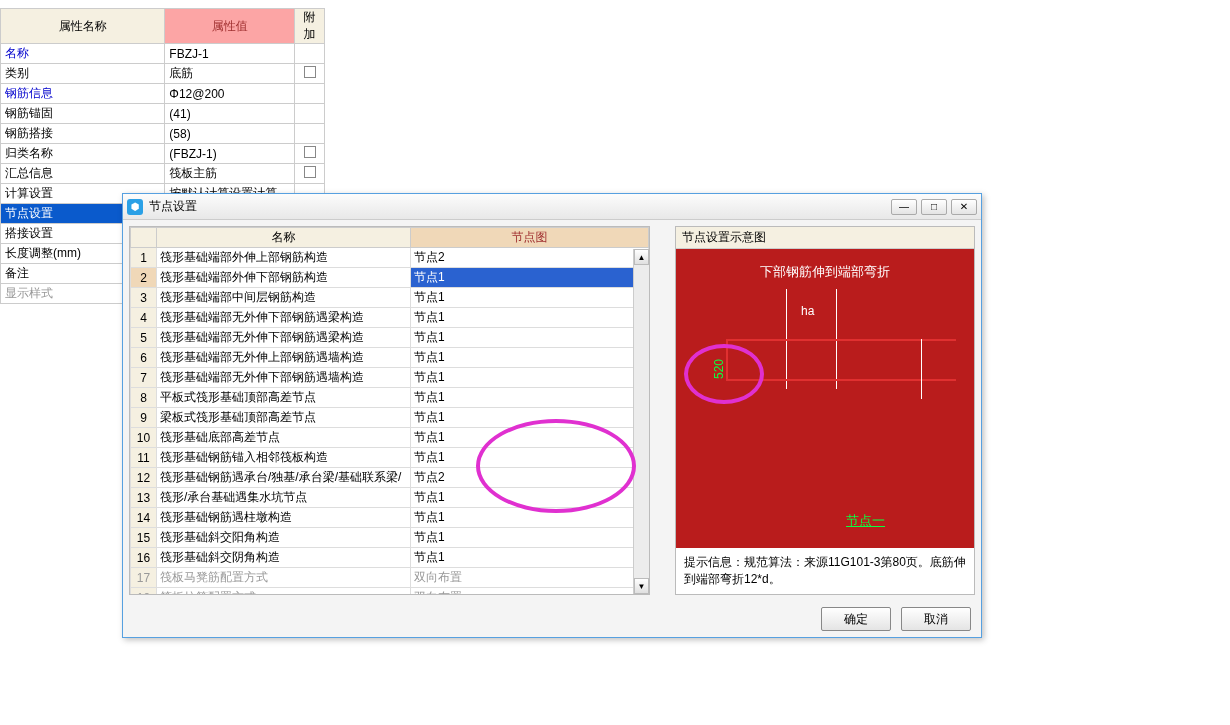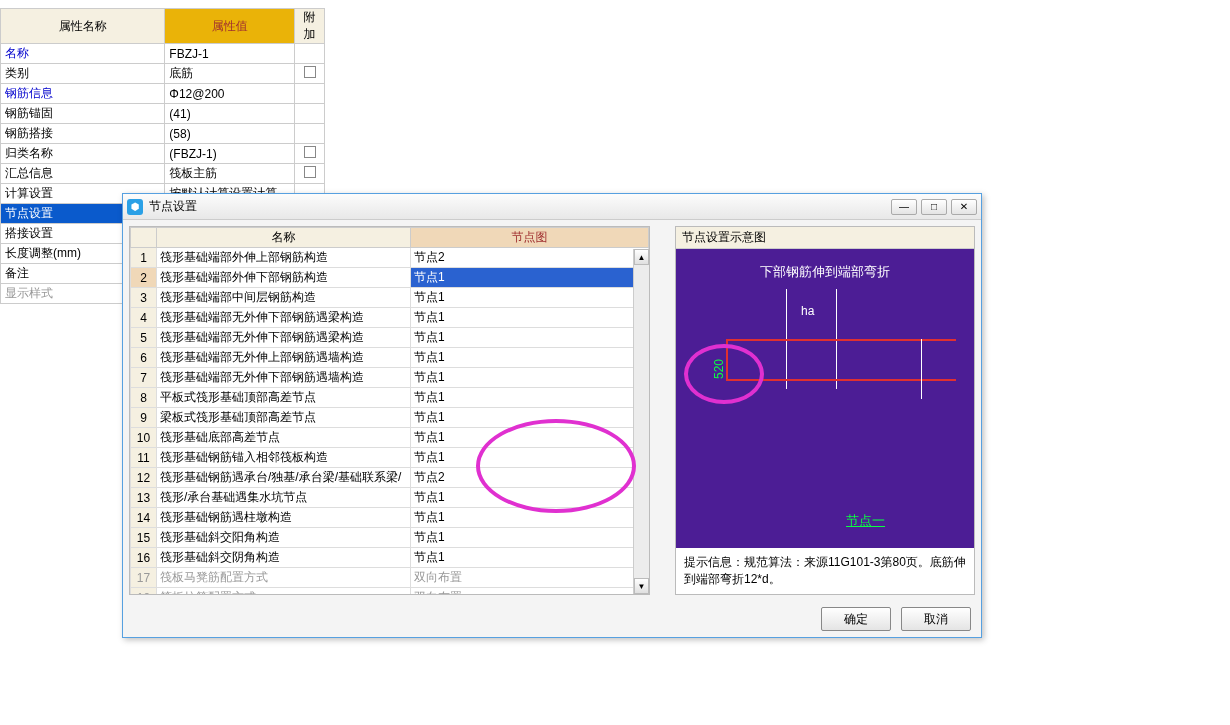--- a/index.html
+++ b/index.html
@@ -2,21 +2,21 @@
 <html><head>
 <meta charset="utf-8">
 <style>
 * { box-sizing: border-box; margin: 0; padding: 0; font-family: "Microsoft YaHei", SimSun, sans-serif; font-size: 12px; }
 body { background: #fff; width: 1230px; height: 725px; position: relative; overflow: hidden; }
 
 
 .prop-grid { position: absolute; left: 0; top: 8px; width: 325px; border-collapse: collapse; }
 .prop-grid th, .prop-grid td { border: 1px solid #ccc; height: 20px; padding: 0 4px; text-align: left; vertical-align: middle; }
 .prop-grid th { background: #f5f0e1; font-weight: normal; text-align: center; }
-.prop-grid th.val { background: #eab308; color: #a03030; }
+.prop-grid th.val { background: #fca5a5; color: #a03030; }
 .prop-grid .col-name { width: 165px; }
 .prop-grid .col-val { width: 130px; }
 .prop-grid .col-extra { width: 30px; text-align: center; }
 .prop-grid .link { color: #0000cc; }
 .prop-grid .selected-row td { background: #0a5acc; color: #fff; }
 .prop-grid .gray-text { color: #999; }
 .chk { display: inline-block; width: 12px; height: 12px; border: 1px solid #888; background: #fff; }
 
 
 .dialog { position: absolute; left: 122px; top: 193px; width: 860px; height: 445px; background: #f4f4f4; border: 1px solid #56a0e0; box-shadow: 2px 2px 6px rgba(0,0,0,0.25); display: flex; flex-direction: column; }
@@ -35,21 +35,21 @@
 .node-table .name-col { width: 254px; }
 .node-table tr.sel td.diag { background: #2a62d0; color: #fff; }
 .node-table tr.sel .rownum { background: #f0d8b8; }
 .node-table tr.dim td { color: #999; }
 .scrollbar { position: absolute; right: 0; top: 22px; bottom: 0; width: 16px; background: #ececec; border-left: 1px solid #ccc; }
 .scroll-btn { height: 16px; border: 1px solid #bbb; background: linear-gradient(#fff,#e0e0e0); display: flex; align-items: center; justify-content: center; font-size: 8px; }
 
 .right-pane { width: 300px; display: flex; flex-direction: column; gap: 4px; margin-left: 19px; }
 .preview-box { border: 1px solid #bbb; flex: 1; background: #fff; display: flex; flex-direction: column; }
 .preview-title { background: #f5f0e1; border-bottom: 1px solid #ccc; padding: 2px 6px; }
-.preview-canvas { flex: 1; background: #4c1d95; position: relative; color: #fff; }
+.preview-canvas { flex: 1; background: #b91c1c; position: relative; color: #fff; }
 .hint-box { padding: 6px 8px; font-size: 12px; line-height: 1.4; }
 .hint-label { }
 .btn-row { display: flex; justify-content: flex-end; gap: 10px; padding: 6px 10px; }
 .btn { width: 70px; height: 24px; border: 1px solid #888; background: linear-gradient(#fff,#e4e4e4); border-radius: 2px; display: flex; align-items: center; justify-content: center; }
 
 .oval { position: absolute; border: 4px solid #e030d0; border-radius: 50%; pointer-events: none; }
 
 
 .pv-title { position: absolute; top: 14px; left: 0; right: 0; text-align: center; color: #fff; font-size: 13px; }
 .red-line { position: absolute; background: #e03030; }

